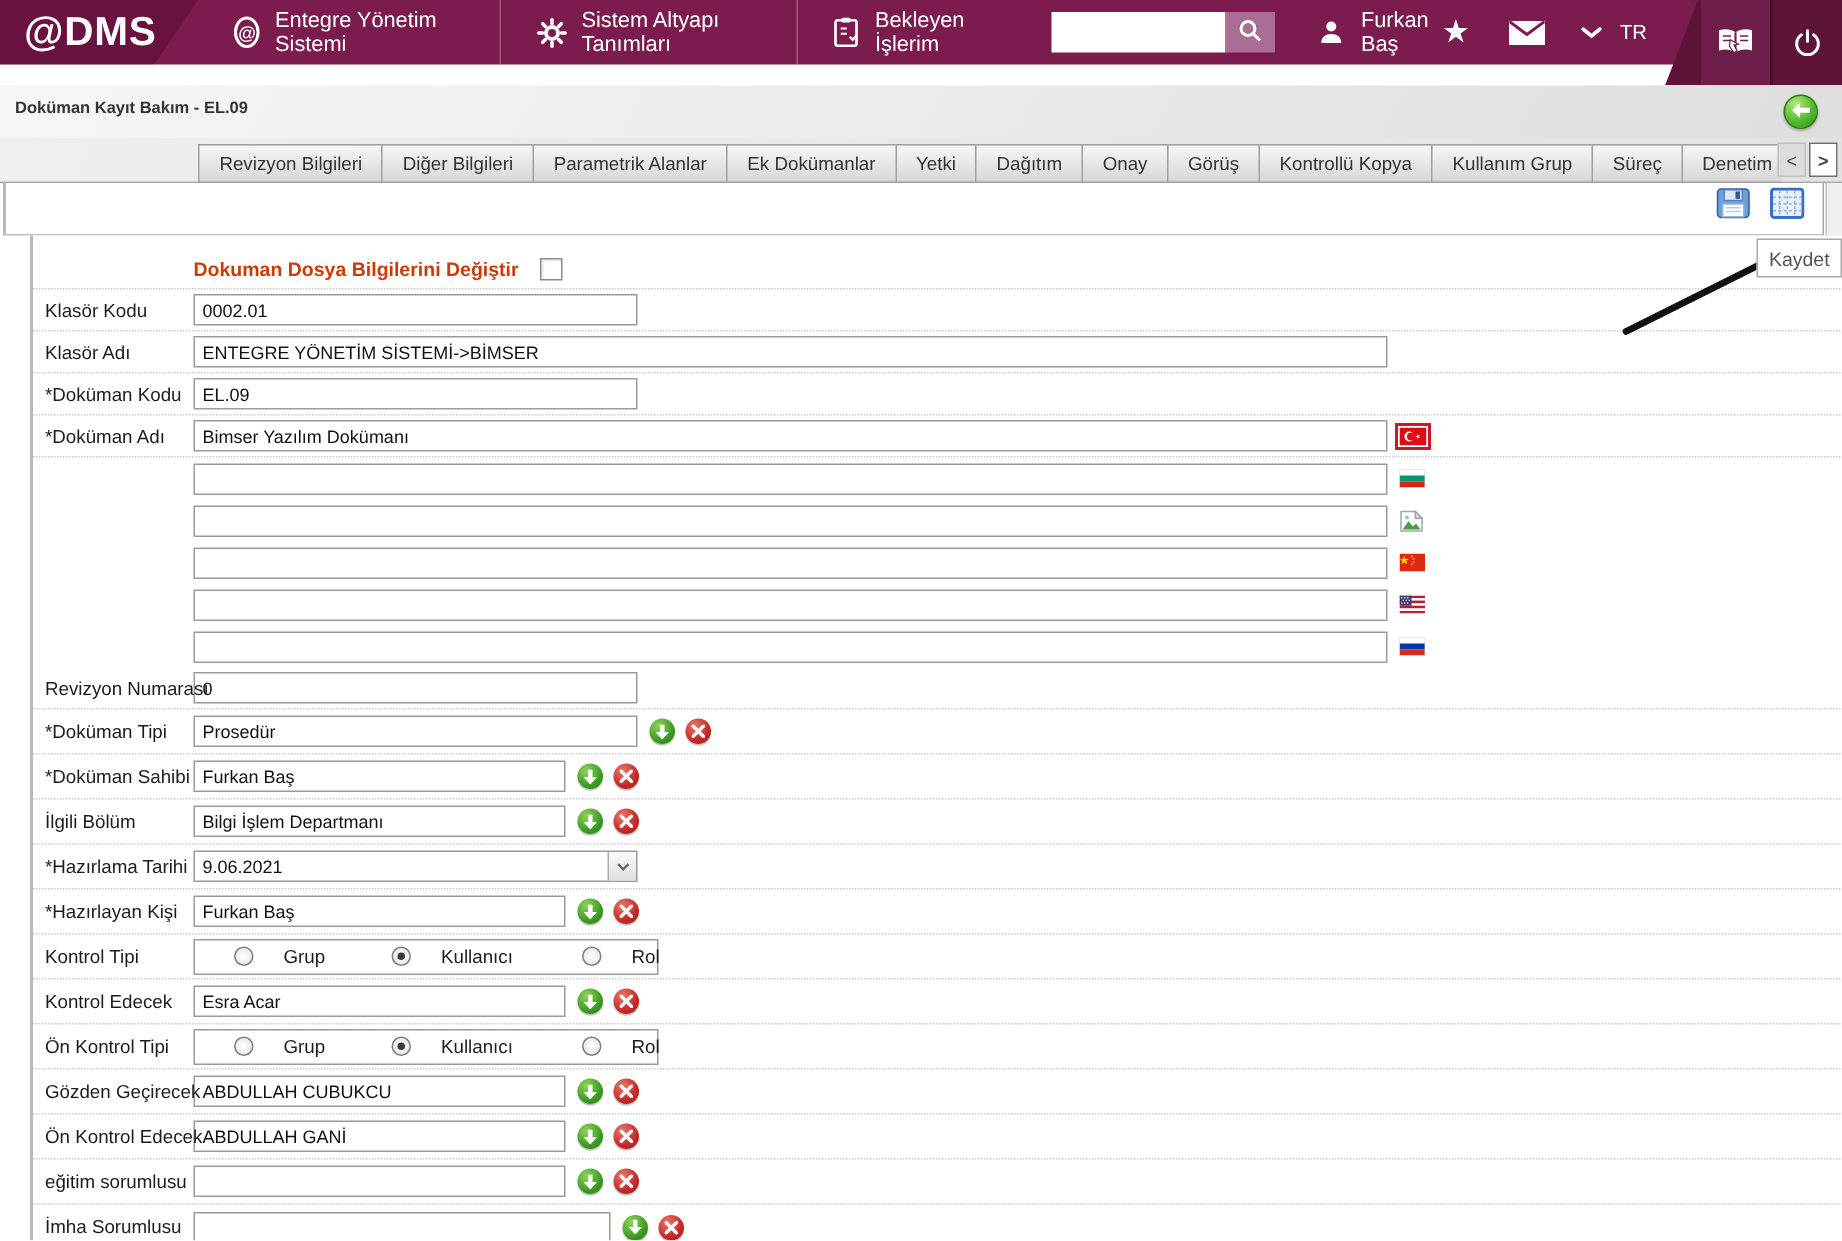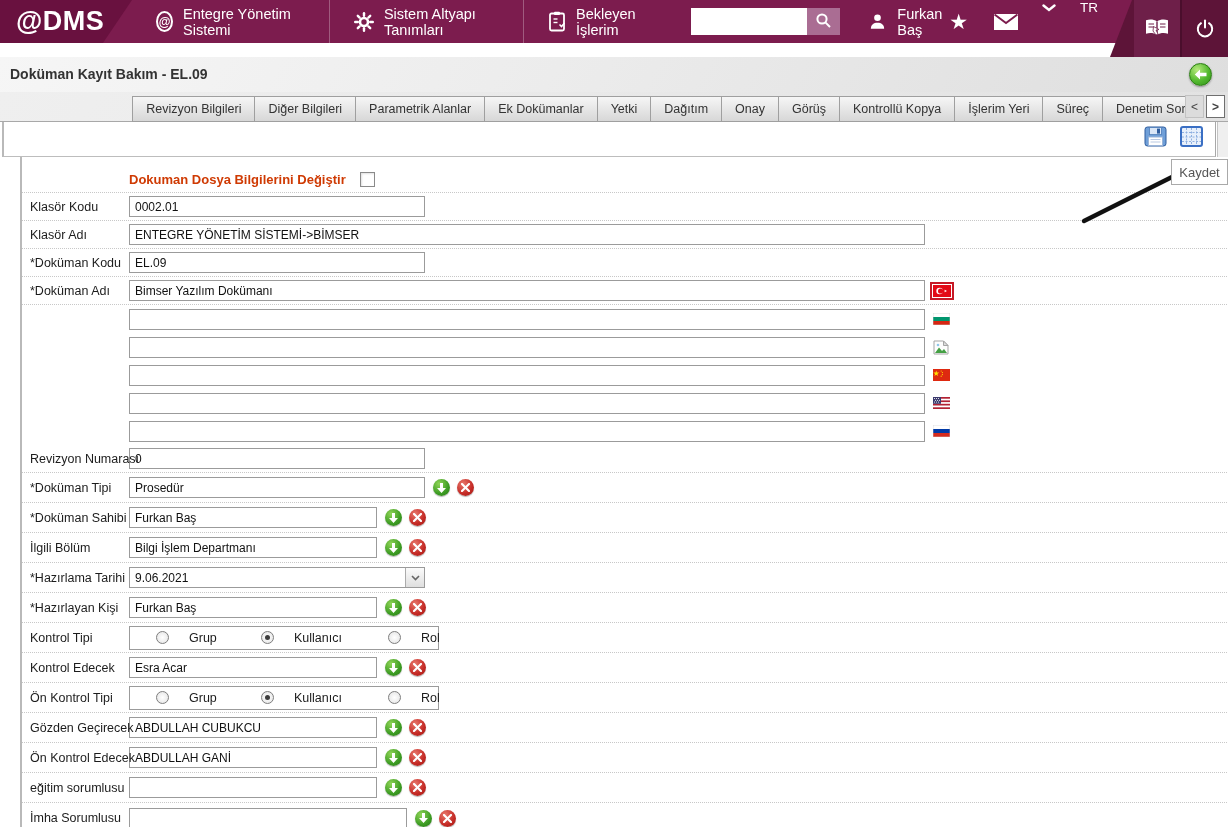--- a/index.html
+++ b/index.html
@@ -22,32 +22,32 @@
                font-weight:bold; font-size:12px; }
   .at-circle::before { content:"@"; }
   .search-wrap { display:flex; align-items:center; margin-left:14px; }
   .search-input { width:116px; height:27px; border:none; background:#fff; padding:0 6px;
                   font-size:13px; outline:none; }
   .search-btn { width:33px; height:27px; background:#aa6d93; border:none; cursor:pointer;
                 display:flex; align-items:center; justify-content:center; }
   .user-area { display:flex; align-items:center; gap:10px; margin-left:28px; font-size:14.5px; }
   .tb-icon { display:flex; align-items:center; justify-content:center; cursor:pointer; }
   .star-glyph { font-size:21px; line-height:1; }
-  .lang-area { display:flex; align-items:flex-start; gap:24px; font-size:13.5px; cursor:pointer; }
+  .lang-area { display:flex; align-items:center; gap:12px; font-size:13.5px; cursor:pointer; }
   .right-block { position:absolute; right:0; top:0; height:57px; width:118px;
                  background:#5d1438; clip-path:polygon(22px 0,100% 0,100% 100%,0 100%);
                  display:flex; align-items:stretch; }
   .right-cell { flex:1; display:flex; align-items:center; justify-content:center; cursor:pointer; }
   .right-cell.book { background:#6e1f49; margin-left:24px; }
   .right-cell.power { border-left:2px solid #4a0e2c; }
 
   
   .titlebar { position:absolute; left:0; top:57px; width:1228px; height:35px;
               background:linear-gradient(120deg,#f6f6f6 0%,#ececec 45%,#dedede 100%); }
-  .page-title { position:absolute; left:10px; top:9px; font-size:14px; font-weight:bold; color:#333; }
+  .page-title { position:absolute; left:10px; top:9px; font-size:11px; font-weight:bold; color:#333; }
   .back-btn { position:absolute; right:16px; top:6px; width:23px; height:23px; border-radius:50%;
               background:radial-gradient(circle at 35% 28%,#b8ea7e,#53b92f 55%,#2f8f17);
               border:1px solid #237а10; border:1px solid #2b7d12; cursor:pointer;
               display:flex; align-items:center; justify-content:center;
               box-shadow:0 1px 2px rgba(0,0,0,.35); }
 
   
   .tabrow { position:absolute; left:0; top:92px; width:1228px; height:30px;
             background:linear-gradient(120deg,#efefef,#e2e2e2);
             border-bottom:1px solid #a8a8a8; }
@@ -237,21 +237,21 @@
       <div class="tab active">Doküman Bilgileri</div>
       <div class="tab">Revizyon Bilgileri</div>
       <div class="tab">Diğer Bilgileri</div>
       <div class="tab">Parametrik Alanlar</div>
       <div class="tab">Ek Dokümanlar</div>
       <div class="tab">Yetki</div>
       <div class="tab">Dağıtım</div>
       <div class="tab">Onay</div>
       <div class="tab">Görüş</div>
       <div class="tab">Kontrollü Kopya</div>
-      <div class="tab">İşlerim Yeri</div>
+      <div class="tab">Kullanım Grup</div>
       <div class="tab">Süreç</div>
       <div class="tab">Denetim Sorulan</div>
 
     </div>
     <div class="tab-scroll">
       <div class="sbtn left">&lt;</div>
       <div class="sbtn right">&gt;</div>
     </div>
   </div>
 

